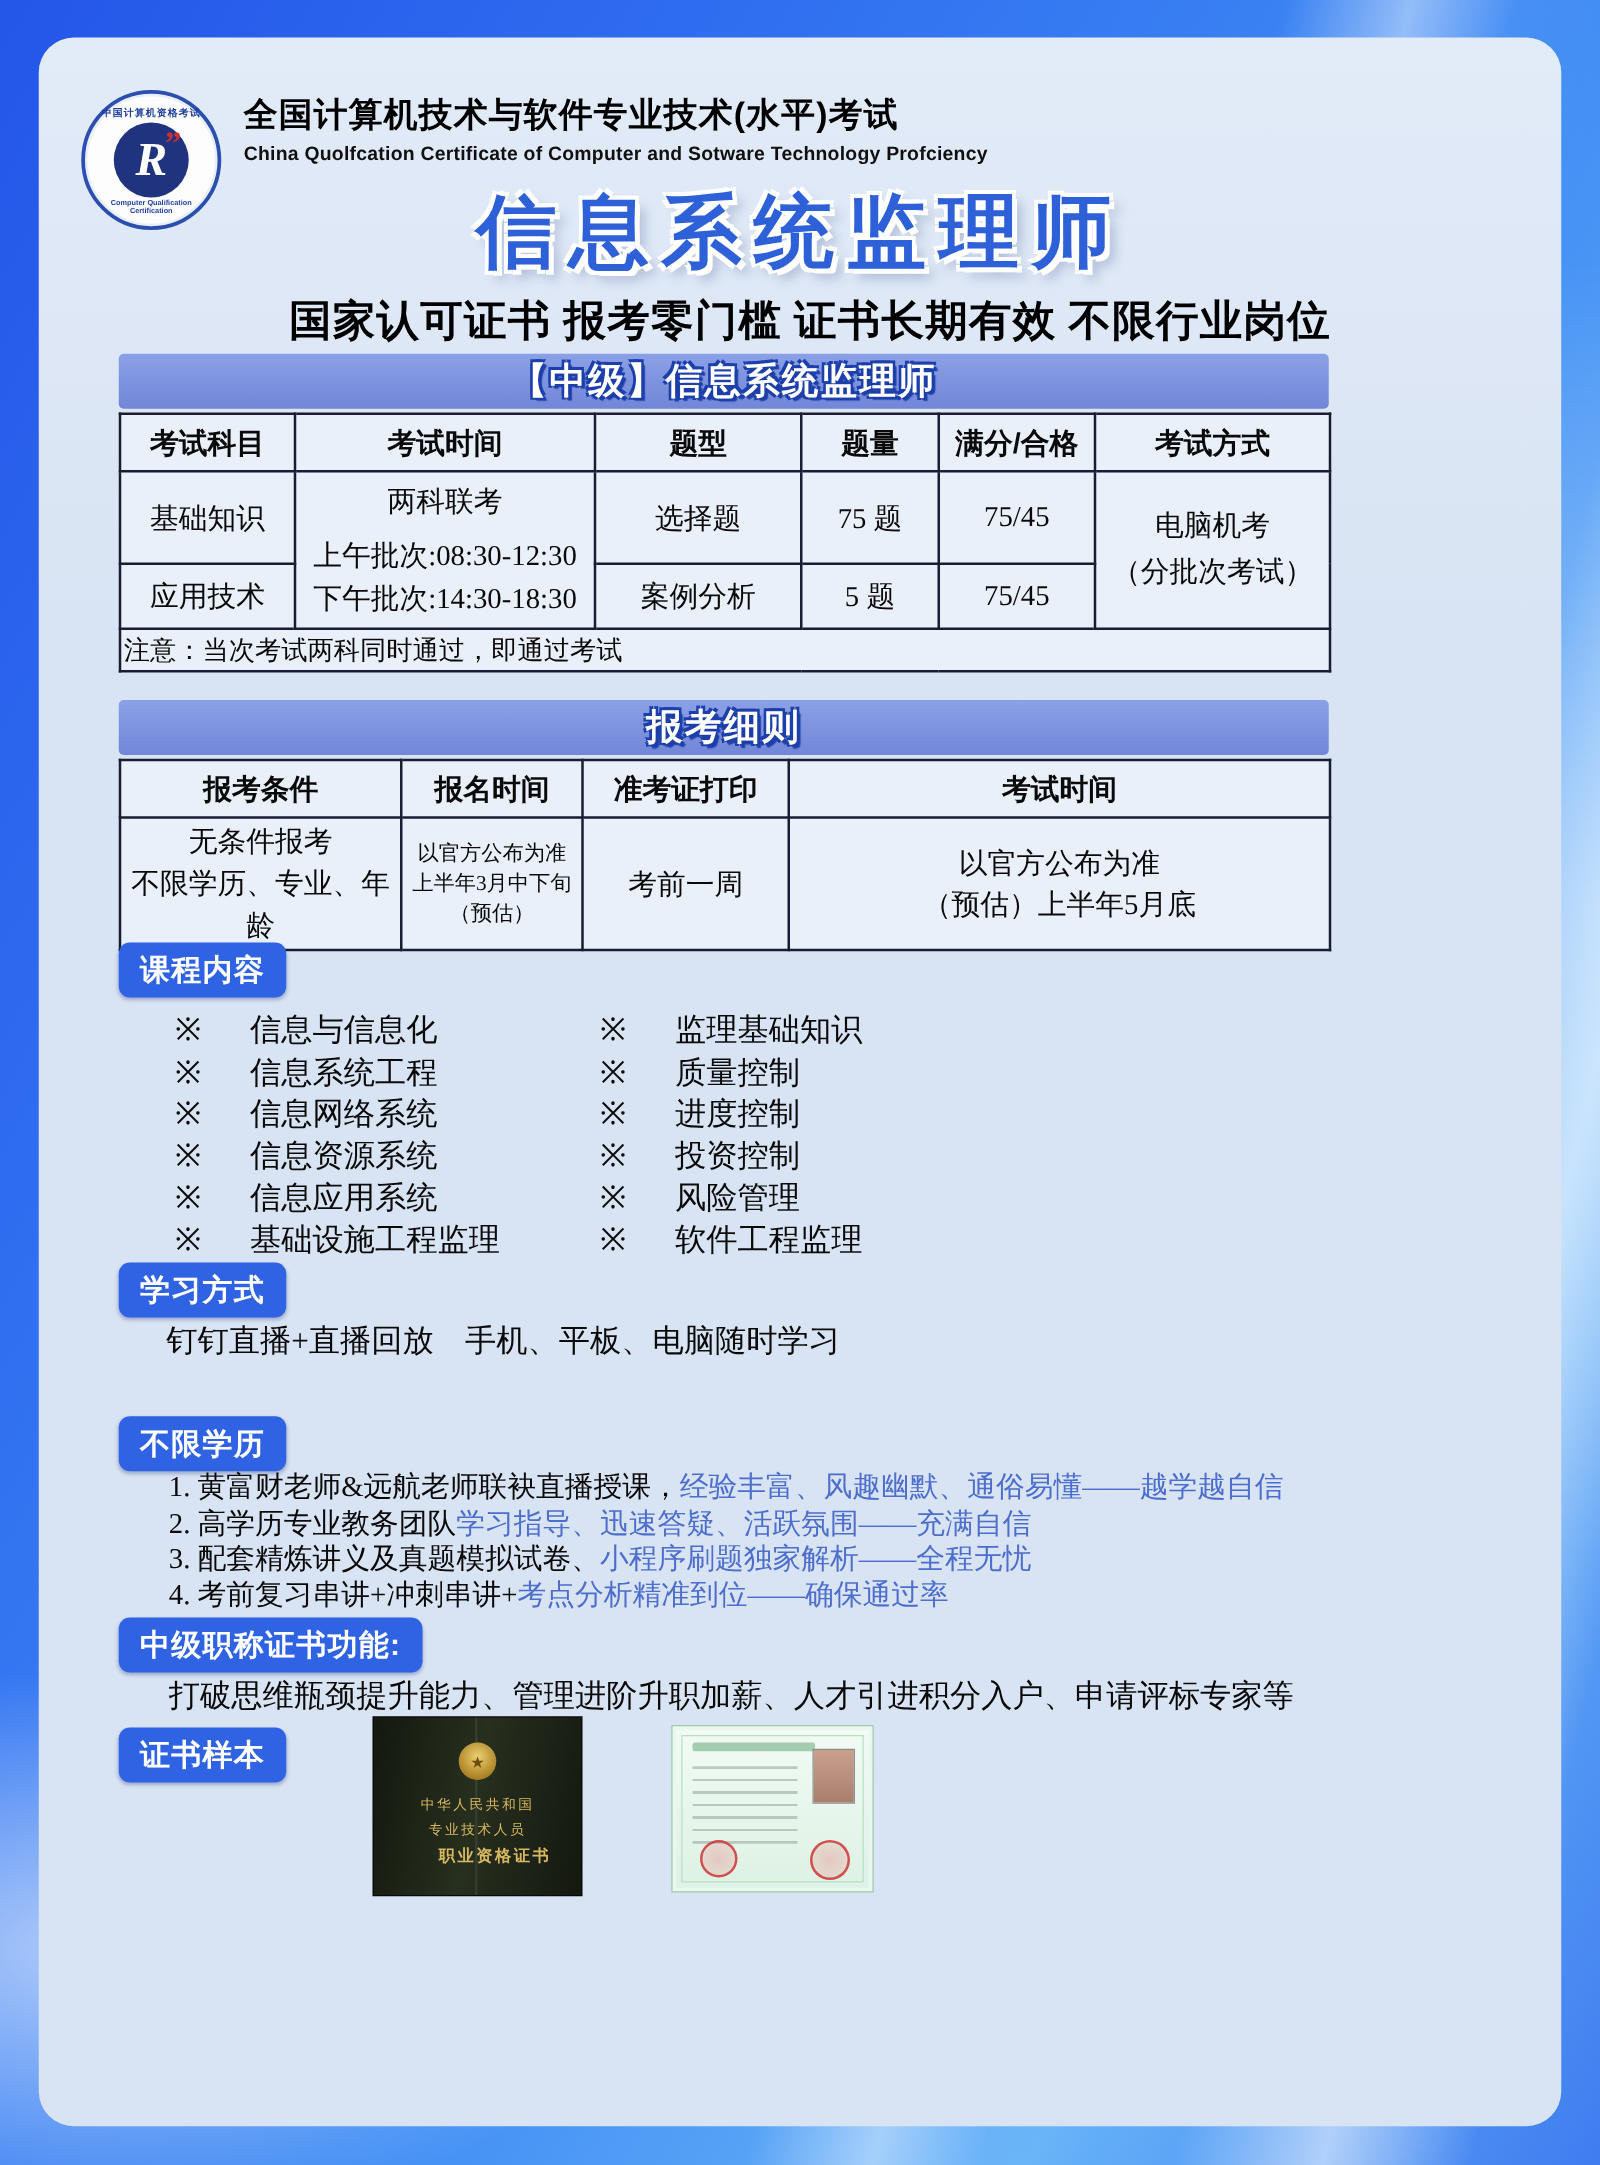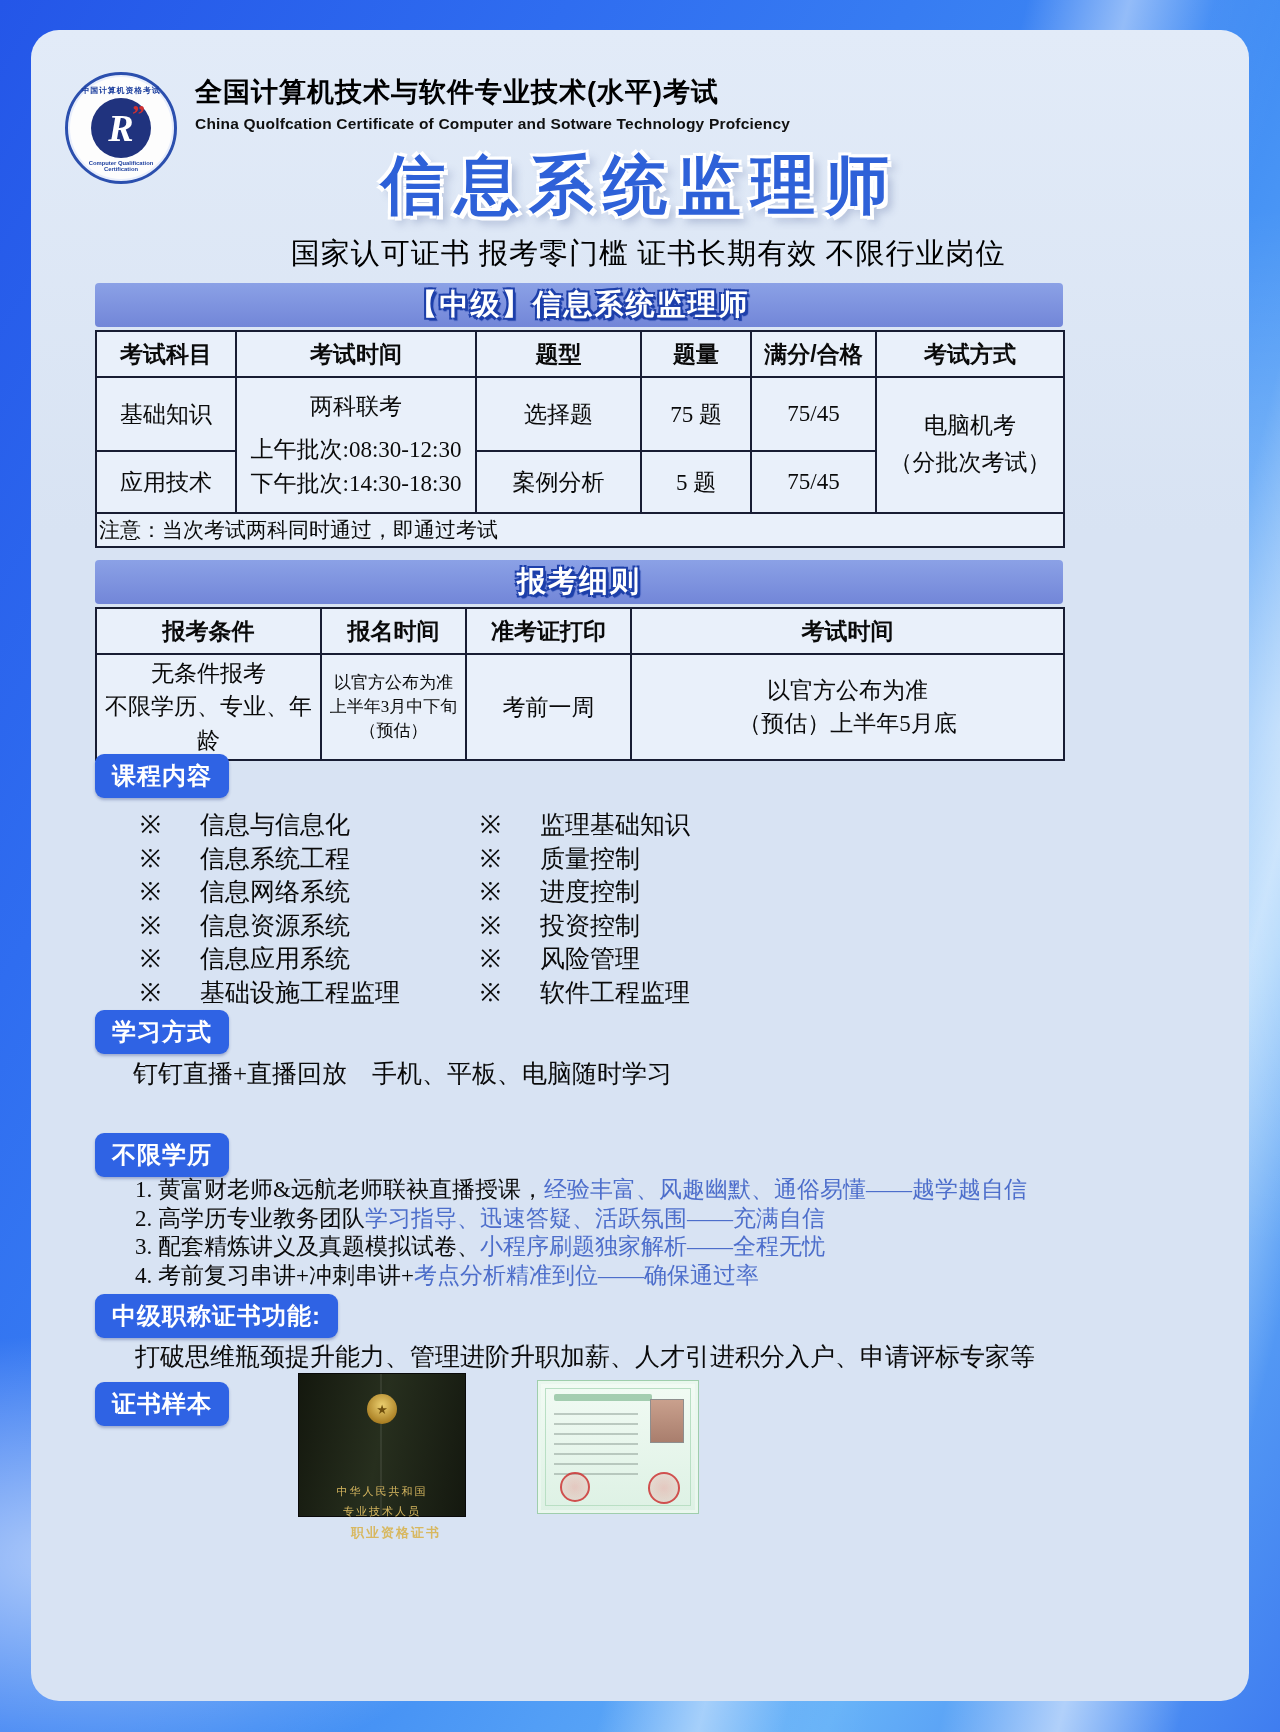--- a/index.html
+++ b/index.html
@@ -34,38 +34,38 @@
   .logo-ring-bottom{ position:absolute; bottom:8px; width:100%; text-align:center;
         font-size:6.5px; font-weight:bold; color:#1d3f9e; transform:scale(.9); }
   .hdr-title{ font-size:27px; font-weight:900; color:#000; letter-spacing:1px; margin-top:2px; }
   .hdr-sub{ font-size:15.5px; font-weight:bold; color:#101010; margin-top:5px; letter-spacing:.2px; }
 
   .main-title{ position:absolute; top:112px; left:0; width:100%; text-align:center;
         font-size:64px; font-weight:900; color:#2e61d8; letter-spacing:10px;
         text-shadow:-3px -3px 0 #fff, 3px -3px 0 #fff, -3px 3px 0 #fff, 4px 4px 0 #fff,
                     7px 7px 9px rgba(60,80,140,.35); }
   .tagline{ position:absolute; top:204px; left:0; width:100%; text-align:center;
-        font-family:"Liberation Serif", serif; font-size:29px; font-weight:400; color:#000;
+        font-family:"Liberation Serif", serif; font-size:34px; font-weight:700; color:#000;
         letter-spacing:1px;padding-left:16px; }
 
   
   .tblock{ position:absolute; left:64px; width:968px; }
   .tb1{ top:253px; } .tb2{ top:530px; }
   .band{ height:44px; margin-bottom:3px; border-radius:4px;
         background:linear-gradient(180deg,#8ba1e6 0%, #7286d8 100%);
         display:flex; align-items:center; justify-content:center;
         font-size:29px; font-weight:900; color:#fff; letter-spacing:2px;
         text-shadow:-2px -2px 0 #1d3faa, 2px -2px 0 #1d3faa, -2px 2px 0 #1d3faa,
                      2px 2px 0 #1d3faa, 3px 3px 1px #1d3faa; }
   table{ border-collapse:collapse; width:968px; table-layout:fixed; background:#e9f0fa; }
   th,td{ border:2px solid #181d33; text-align:center; vertical-align:middle;
         color:#0a0a0a; padding:2px; }
   th{ font-size:23px; font-weight:bold; height:46px; font-family:"Liberation Sans", sans-serif; }
   td{ font-family:"Liberation Serif", serif; font-size:23px; }
-  .t1 .r1 td{ height:74px; } .t1 .r2 td{ height:62px; }
+  .t1 .r1 td{ height:74px; } .t1 .r2 td{ height:52px; }
   .timecell div{ line-height:1.45; } .timecell .tc0{ margin-bottom:10px; }
   .methodcell div{ line-height:1.6; }
   .noterow td{ height:32px; text-align:left; padding-left:2px; font-size:21px; }
   .t2 .data td{ height:86px; }
   .t2 .small{ font-size:17px; line-height:1.4; }
   .twolines div{ line-height:1.45; }
 
   
   .sbtn{ position:absolute; left:64px; display:inline-block; background:#2f63e4; color:#fff;
         font-weight:900; font-size:24px; letter-spacing:1px; padding:6px 17px;
@@ -94,21 +94,21 @@
         background:linear-gradient(100deg,#14180e 0%, #272f1e 48%, #14180f 100%);
         box-shadow:0 0 0 1px #090909; }
   .cover-fold{ position:absolute; left:49%; top:0; width:2px; height:100%;
         background:rgba(255,255,255,.08); }
   .emblem{ position:absolute; top:20px; left:50%; transform:translateX(-50%);
         width:30px; height:30px; border-radius:50%;
         background:radial-gradient(circle at 50% 38%, #ecd070, #a87d22 75%);
         display:flex; align-items:center; justify-content:center;
         color:#6e4e0d; font-size:13px; }
   .cover-txt{ position:absolute; width:100%; text-align:center; color:#d8b860;
-        font-family:Liberation Mono, monospace; letter-spacing:2px;margin-top:48px; }
+        font-family:Liberation Mono, monospace; letter-spacing:2px; }
   .ct0{ top:62px; font-size:11px; } .ct1{ top:82px; font-size:11px; }
   .ct2{ top:102px; font-size:13px; font-weight:bold;padding-left:28px; }
   .cert-paper{ position:absolute; left:506px; top:1350px; width:162px; height:134px;
         background:linear-gradient(180deg,#f2fbf4 0%, #ddf1e4 100%);
         border:1px solid #9fceac; box-shadow:0 0 0 3px #eaf7ee inset; }
   .paper-frame{ position:absolute; inset:7px; border:1px solid #b9dfc4; }
   .paper-bar{ position:absolute; left:16px; right:46px; top:13px; height:7px;
         background:rgba(70,150,95,.45); border-radius:2px; }
   .paper-lines{ position:absolute; left:16px; top:32px; width:84px; height:62px; opacity:.55;
         background:repeating-linear-gradient(180deg,#93a39a 0 2px, transparent 2px 10px); }

